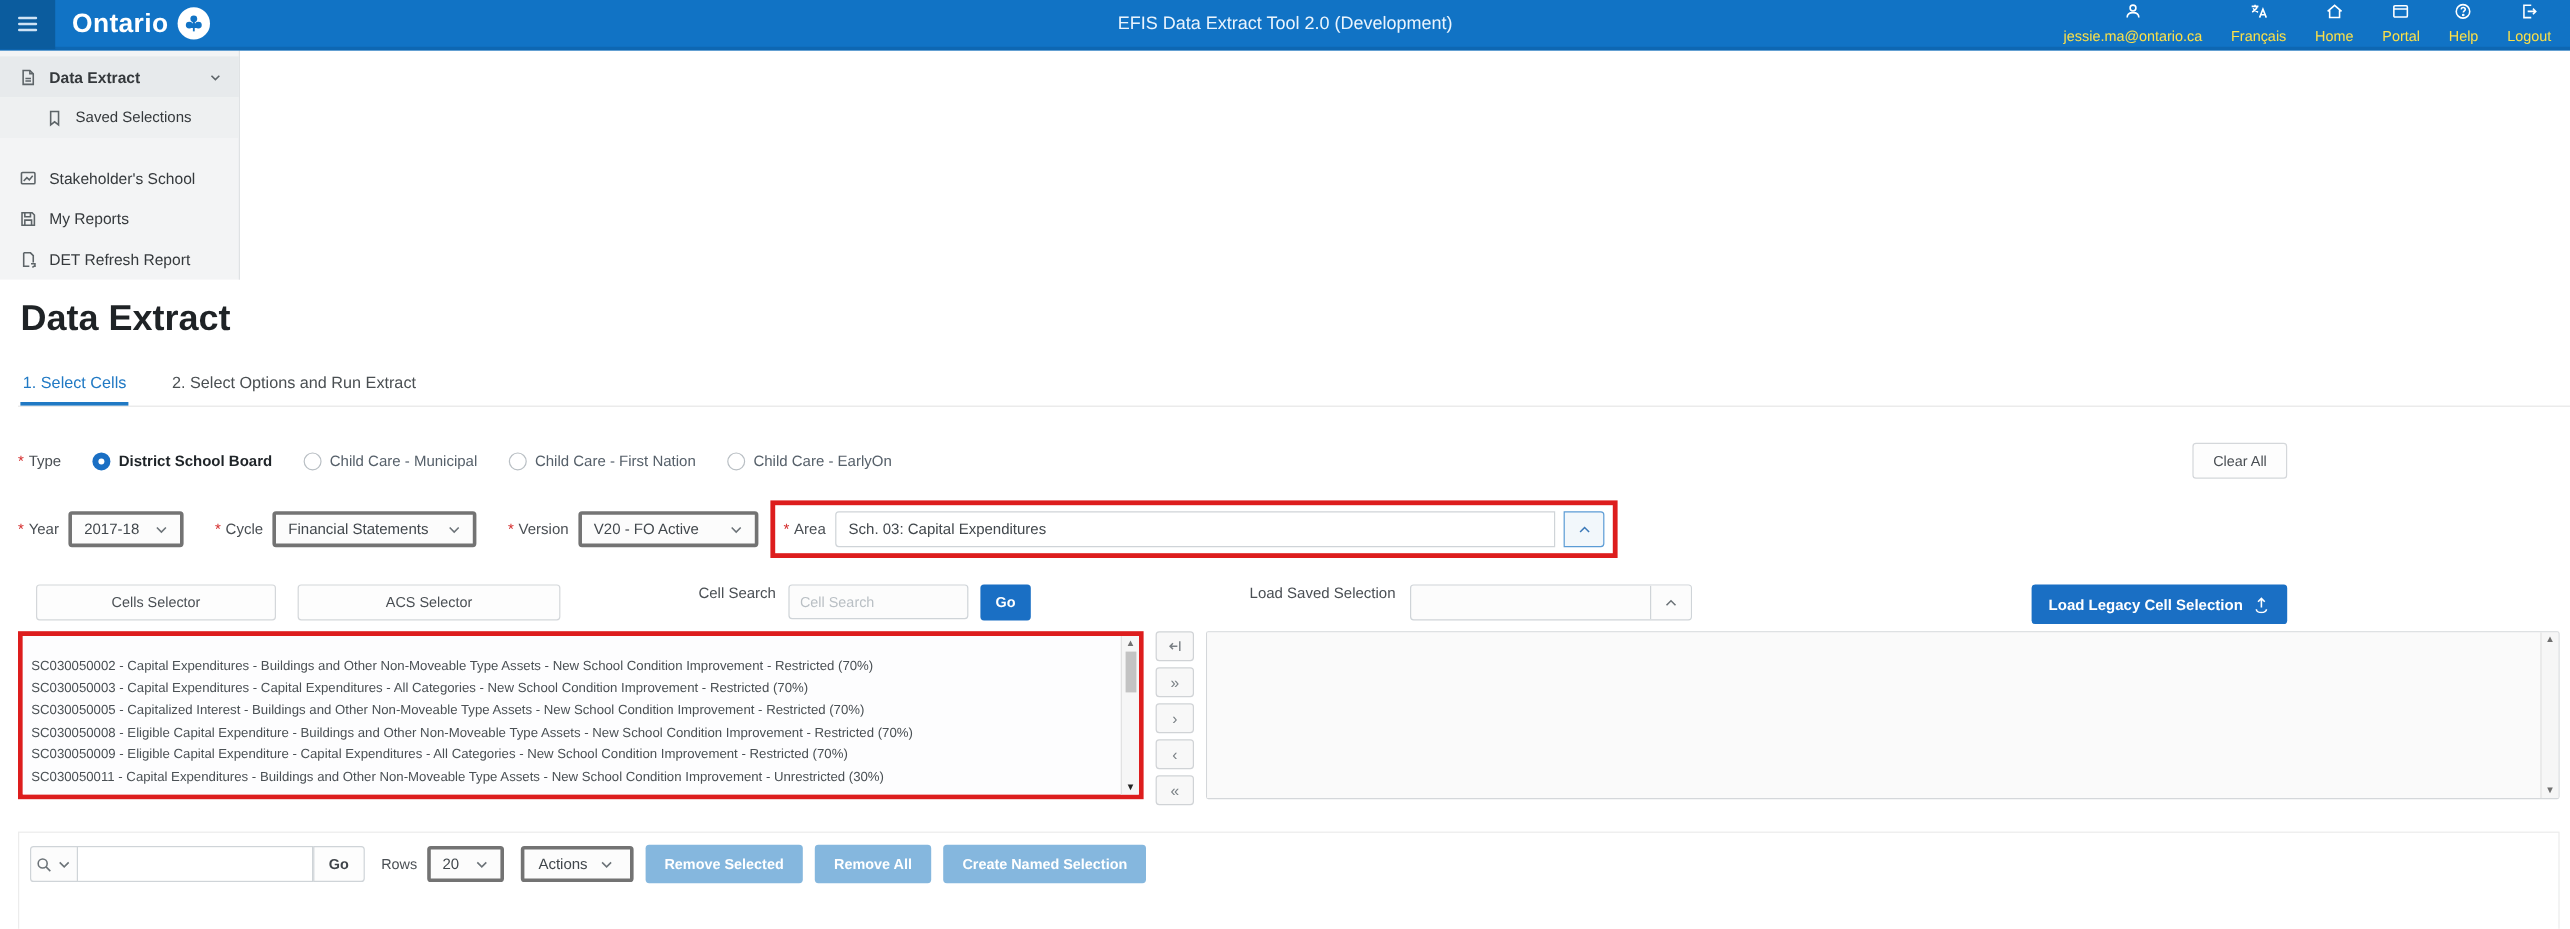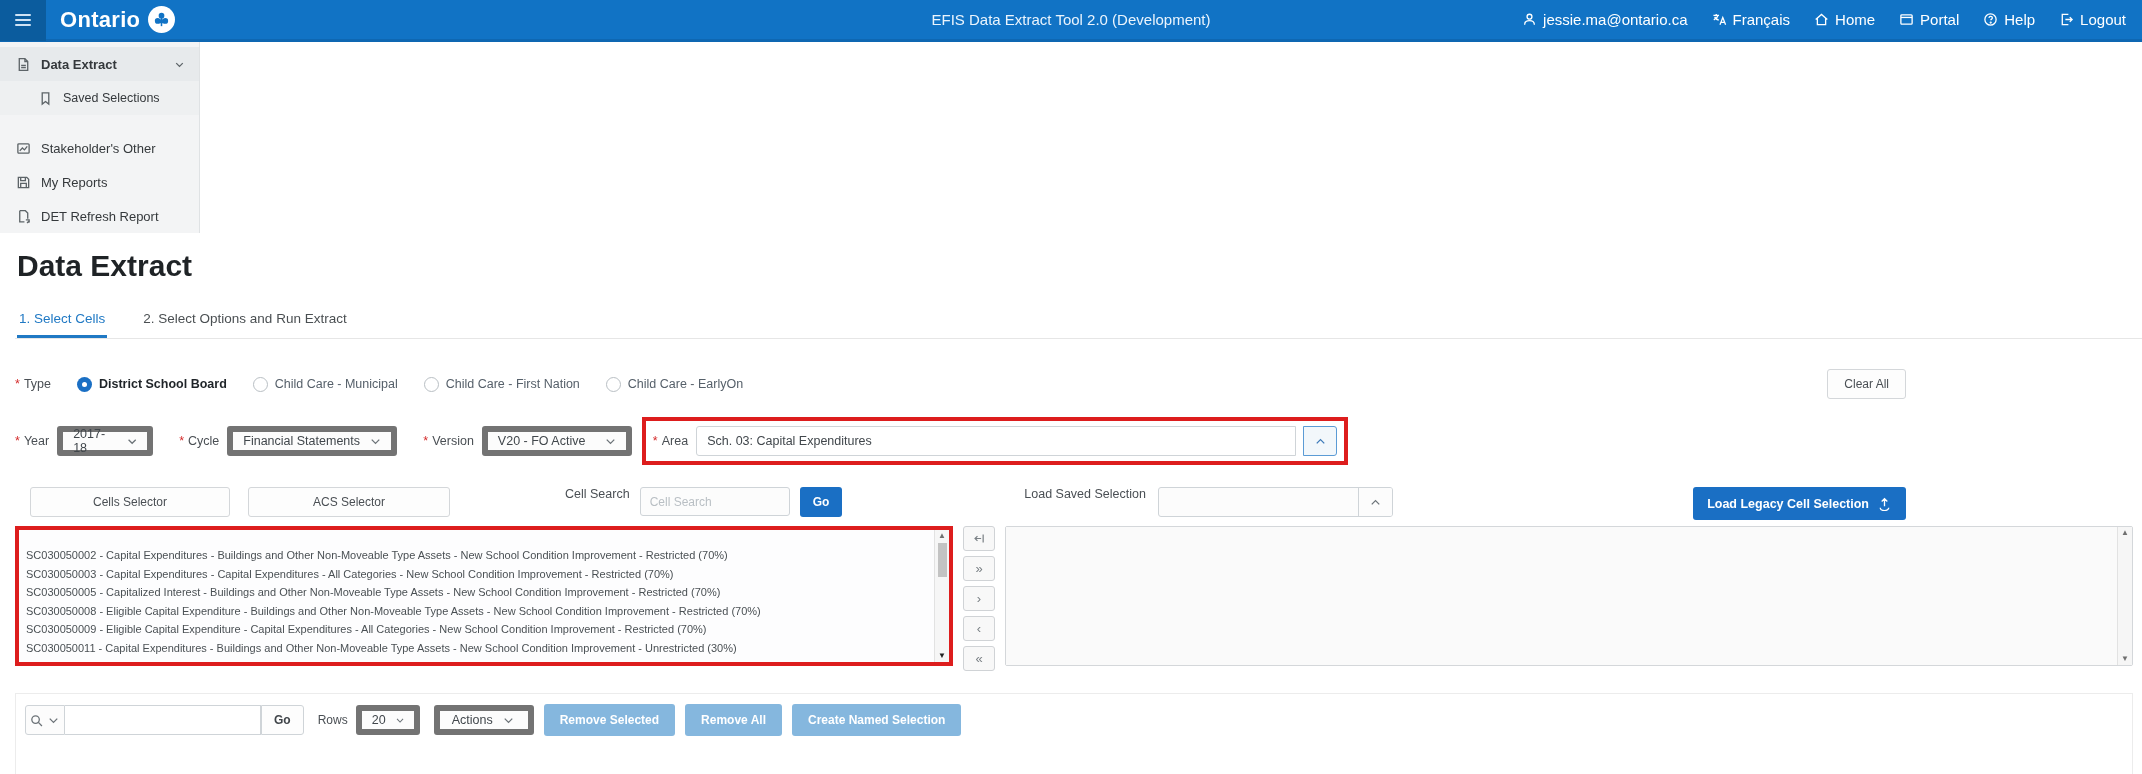--- a/index.html
+++ b/index.html
@@ -13,22 +13,22 @@
     display:flex; align-items:center; justify-content:center; }
   .burger-bars { width:16px; }
   .burger-bars span { display:block; height:2px; background:#cfe3f5; margin:3px 0; border-radius:1px; }
   .brand { display:flex; align-items:center; gap:8px; margin-left:14px; }
   .brand-word { color:#fff; font-size:22px; font-weight:bold; letter-spacing:.3px; }
   .trillium { width:27px; height:27px; background:#fff; border-radius:50%;
     display:flex; align-items:center; justify-content:center; }
   .app-title { position:absolute; left:0; right:0; text-align:center; color:#eaf4fd;
     font-size:15px; pointer-events:none; }
   .header-nav { margin-left:auto; display:flex; align-items:center; gap:24px; padding-right:16px; z-index:2; }
-  .hnav-item { display:flex; align-items:center; gap:6px; color:#ffffff; font-size:15px;
-    cursor:pointer; white-space:nowrap; }
+  .hnav-item { display:flex; align-items:center; gap:6px; color:#fde047; font-size:12px;
+    cursor:pointer; white-space:nowrap;flex-direction:column; }
   .hnav-item svg { stroke:#fff; }
   .icon16 { width:15px; height:15px; stroke-width:1.4; fill:none; stroke:currentColor; }
 
   
   .body-row { display:flex; height:729px;flex-direction:column; }
   .sidebar { width:200px; background:#f3f4f5; border-right:1px solid #dfe2e4; padding-top:5px; flex-shrink:0; }
   .side-item { display:flex; align-items:center; gap:10px; height:34px; padding:0 12px 0 16px;
     font-size:13px; color:#35393c; cursor:pointer; }
   .side-item svg { stroke:#5d6468; flex-shrink:0; }
   .side-item.active { background:#e7eaec; font-weight:bold; }
@@ -55,34 +55,34 @@
   .checked .rdot { border:none; background:#1a6fc4; }
   .checked .rdot::after { content:""; position:absolute; left:5px; top:5px; width:5px; height:5px;
     background:#fff; border-radius:50%; }
   .btn-plain { background:#fdfdfd; border:1px solid #d4d7da; border-radius:3px; color:#4a4f54;
     font-size:12px; padding:7px 16px; cursor:pointer; font-family:inherit; }
   .clear-all { margin-left:auto; margin-right:236px; }
 
   .row-selects { display:flex; align-items:center; margin-top:18px; }
   .sel-group { display:flex; align-items:center; gap:8px; }
   .selbox { display:flex; align-items:center; justify-content:space-between; gap:8px;
-    border:6px solid #737373; border-radius:3px; background:#fcfcfc; height:30px;
+    border:3px solid #737373; border-radius:3px; background:#fcfcfc; height:30px;
     padding:0 8px 0 10px; font-size:12.5px; color:#41474c; cursor:pointer; }
   .selbox svg { stroke:#6c7378; }
   .red-box { border:4px solid #dd1d1d; }
   .area-wrap { display:flex; align-items:center; gap:8px; padding:5px 7px; margin-left:10px; }
   .area-input { width:600px; height:30px; border:1px solid #cfd4d8; border-radius:3px 0 0 3px;
     background:#fff; font-size:12.5px; color:#41474c; padding:0 10px; font-family:inherit; }
   .area-chev { width:34px; height:30px; border:1px solid #5b9bd5; border-radius:0 3px 3px 0;
     background:#f2f7fb; margin-left:-1px; cursor:pointer; display:flex; align-items:center; justify-content:center; }
   .area-chev svg { stroke:#3c79b8; }
 
   .row-actions { display:flex; align-items:flex-start; margin-top:22px;margin-left:15px; }
   .big-btn { width:200px; }
-  .big-btn2 { width:202px; margin-left:18px; }
+  .big-btn2 { width:219px; margin-left:18px; }
   .cell-search-label { margin-left:115px; }
   .cell-search-input { width:150px; height:29px; border:1px solid #cfd4d8; border-radius:3px;
     background:#fcfcfc; padding:0 9px; font-size:12px; color:#444; margin-left:10px; font-family:inherit; }
   .cell-search-input::placeholder { color:#b9bfc4; }
   .btn-blue { background:#1a6fc4; color:#fff; border:none; border-radius:3px; font-size:12px;
     font-weight:bold; padding:8px 13px; cursor:pointer; font-family:inherit; }
   .go-blue { margin-left:10px; }
   .lss-label { margin-left:182px; }
   .combo { width:235px; height:30px; margin-left:12px; display:flex; border:1px solid #cfd4d8;
     border-radius:3px; background:#fcfcfc; overflow:hidden; cursor:pointer; }
@@ -225,21 +225,21 @@
         <path d="M4.5 2h7v12L8 11.2 4.5 14z"></path>
         </svg>
       <span>Saved Selections</span>
     </div>
     <div class="side-gap"></div>
     <div class="side-item">
       <svg class="icon16" viewBox="0 0 16 16">
         <rect x="2" y="3" width="12" height="10" rx="1"></rect>
           <path d="M4 10.5 6.8 7.5 9 9.5 12 5.8"></path>
         </svg>
-      <span>Stakeholder's Other</span>
+      <span>Stakeholder's School</span>
     </div>
     <div class="side-item">
       <svg class="icon16" viewBox="0 0 16 16">
         <path d="M2.5 2.5h9l2 2v9h-11z"></path>
           <path d="M5 2.5v3.5h5V2.5M5 13.5V9h6v4.5"></path>
         </svg>
       <span>My Reports</span>
     </div>
     <div class="side-item">
       <svg class="icon16" viewBox="0 0 16 16">

